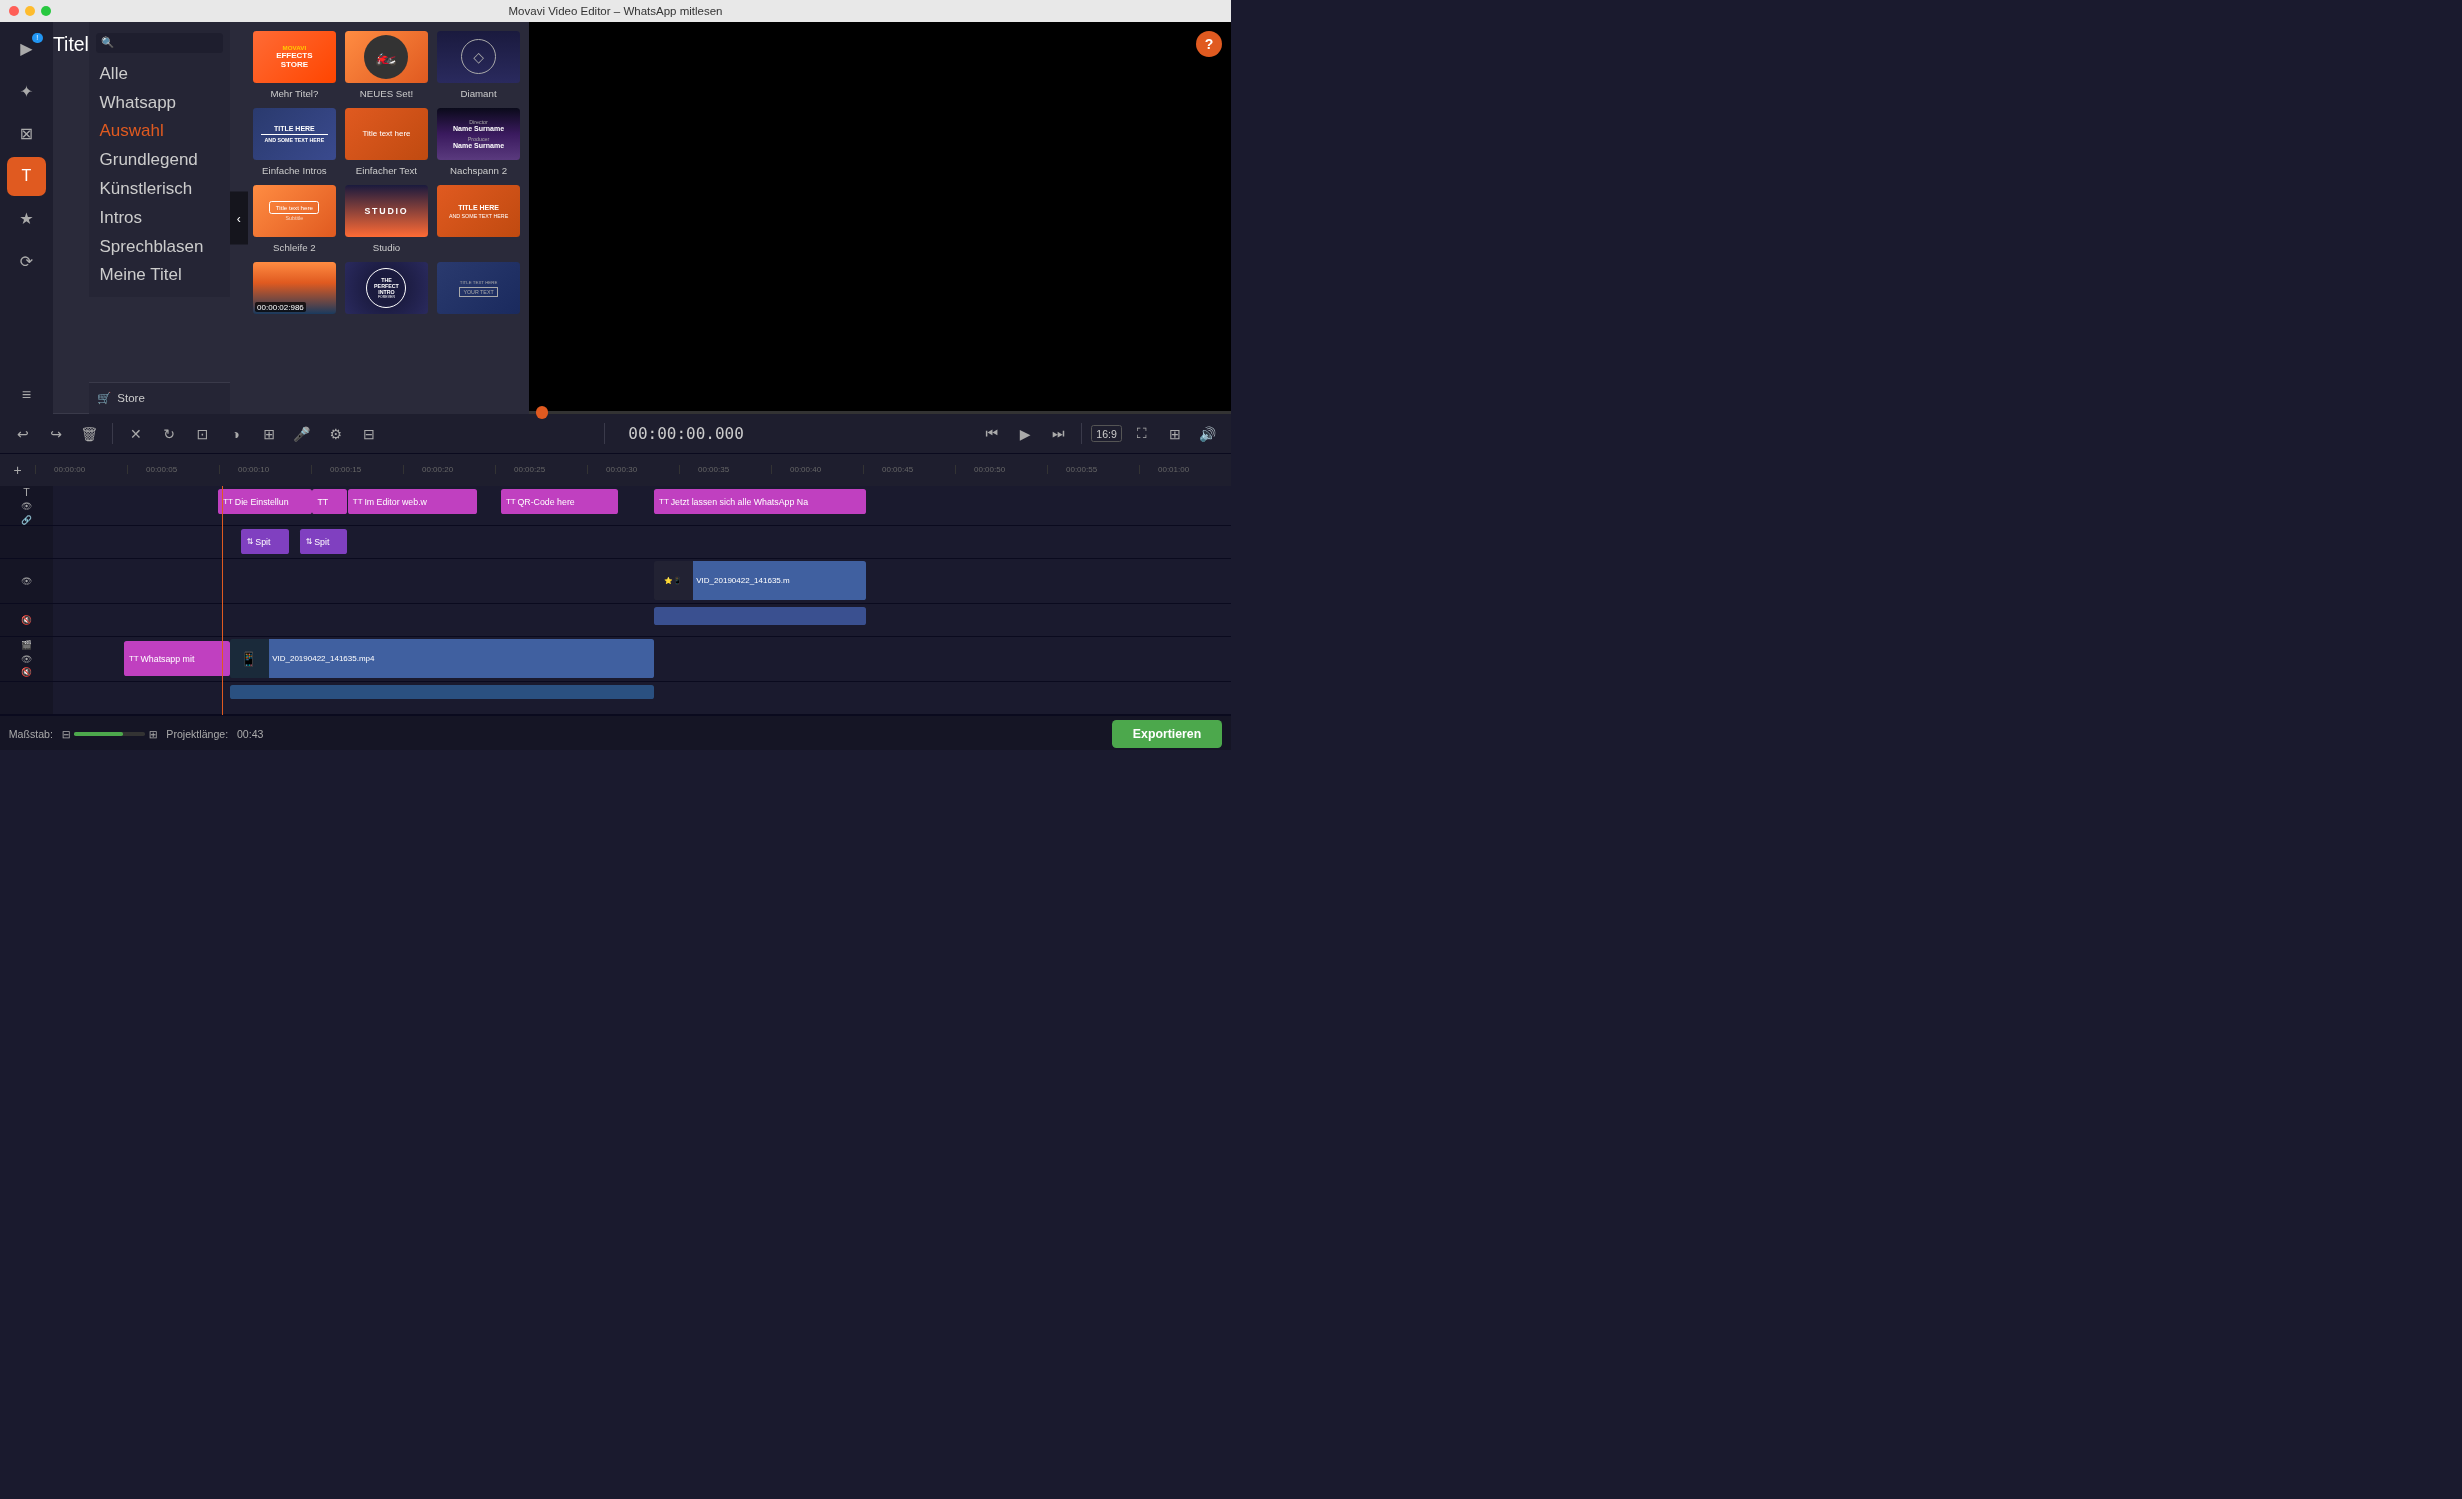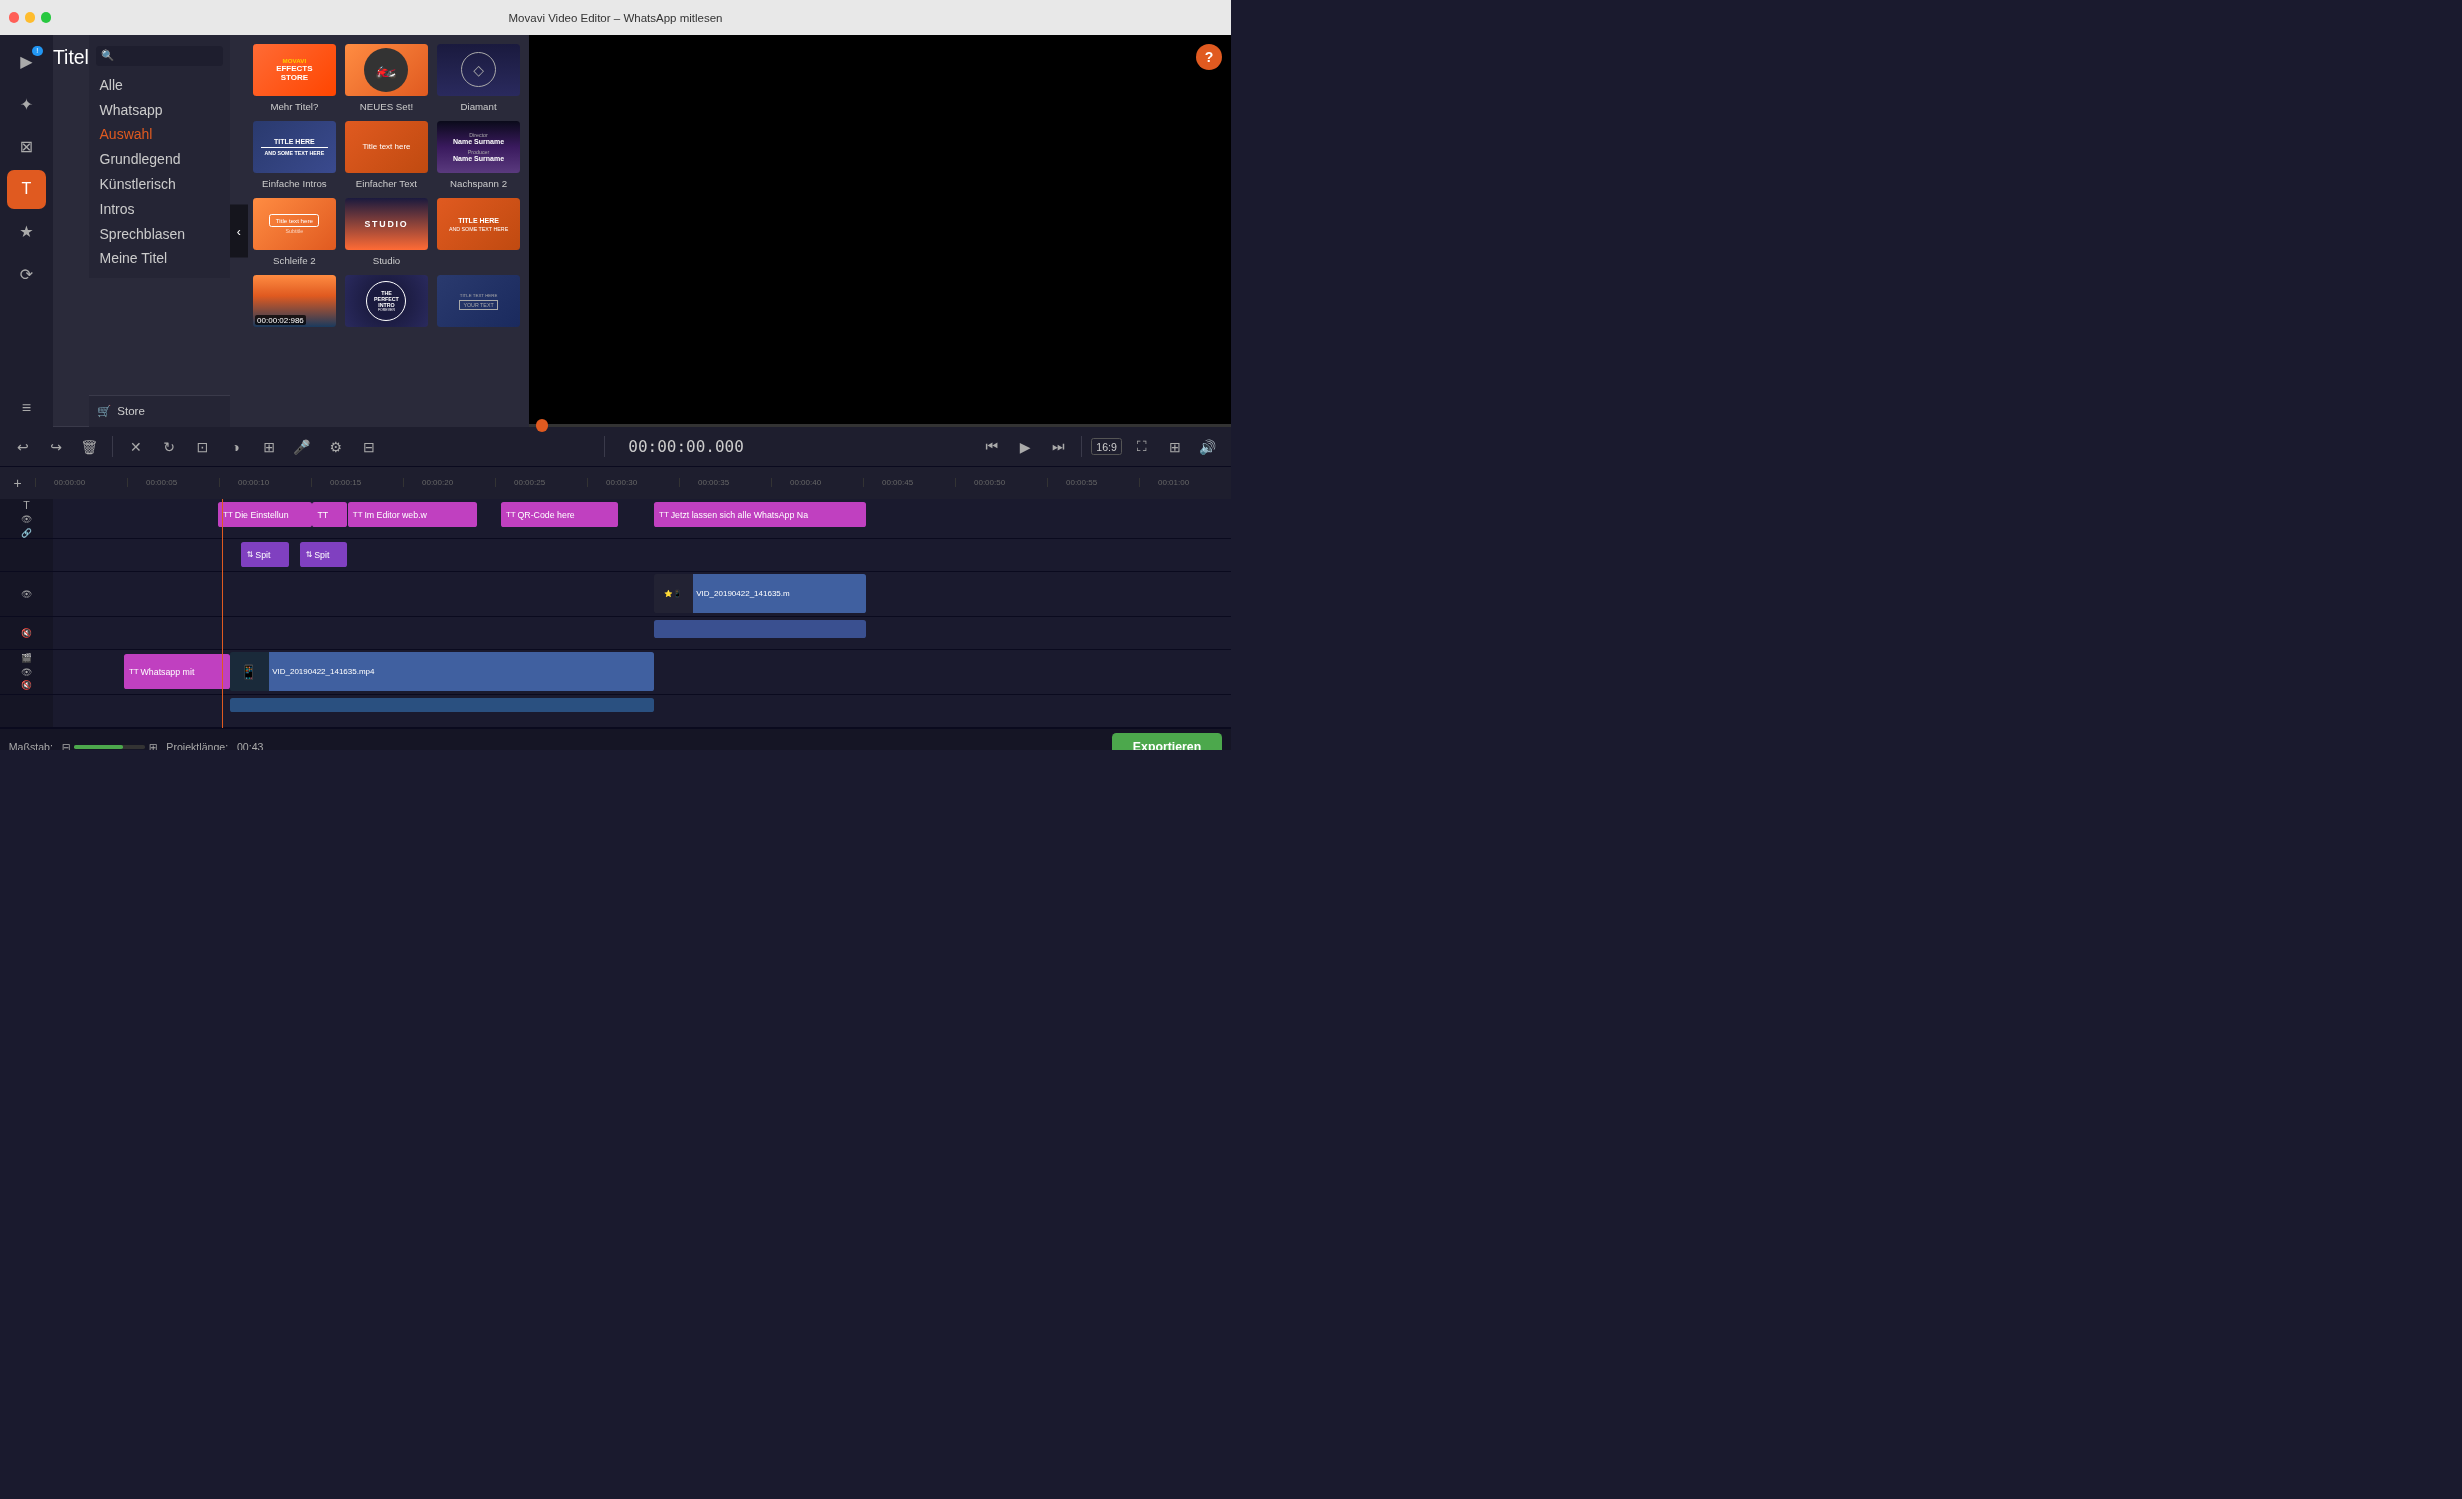--- a/index.html
+++ b/index.html
@@ -1,21 +1,21 @@
 <!DOCTYPE html>
 <html style="font-size:14px"><head>
   <meta charset="utf-8">
   <style>
     * { box-sizing: border-box; margin: 0; padding: 0; }
     body { font-family: -apple-system, BlinkMacSystemFont, 'Helvetica Neue', sans-serif; background: #1a1a2e; overflow: hidden; width: 1231px; height: 750px; }
     
     
     .title-bar {
       background: #e8e8e8;
-      height: 35px;
+      height: 22px;
       display: flex;
       align-items: center;
       justify-content: center;
       position: relative;
     }
     .title-bar-title { font-size: 11.5px; color: #333; }
     .traffic-lights { position: absolute; left: 8.8px; display: flex; gap: 5.3px; align-items: center; }
     .tl { width: 10.6px; height: 10.6px; border-radius: 50%; }
     .tl-red { background: #ff5f57; }
     .tl-yellow { background: #febc2e; }
@@ -89,21 +89,21 @@
       padding: 3.5px 5.3px;
     }
     .search-box input {
       background: transparent; border: none; color: #ccc; font-size: 10.6px;
       outline: none; flex: 1;
     }
     .search-close { color: #666; font-size: 10.6px; cursor: pointer; }
     .cat-item {
       padding: 4.4px 10.6px;
       color: #ccc;
-      font-size: 14px;
+      font-size: 17px;
       cursor: pointer;
     }
     .cat-item.selected { color: #e05a20; }
     .store-btn {
       position: absolute;
       bottom: 0;
       left: 0;
       right: 0;
       padding: 8.8px;
       background: #252535;

